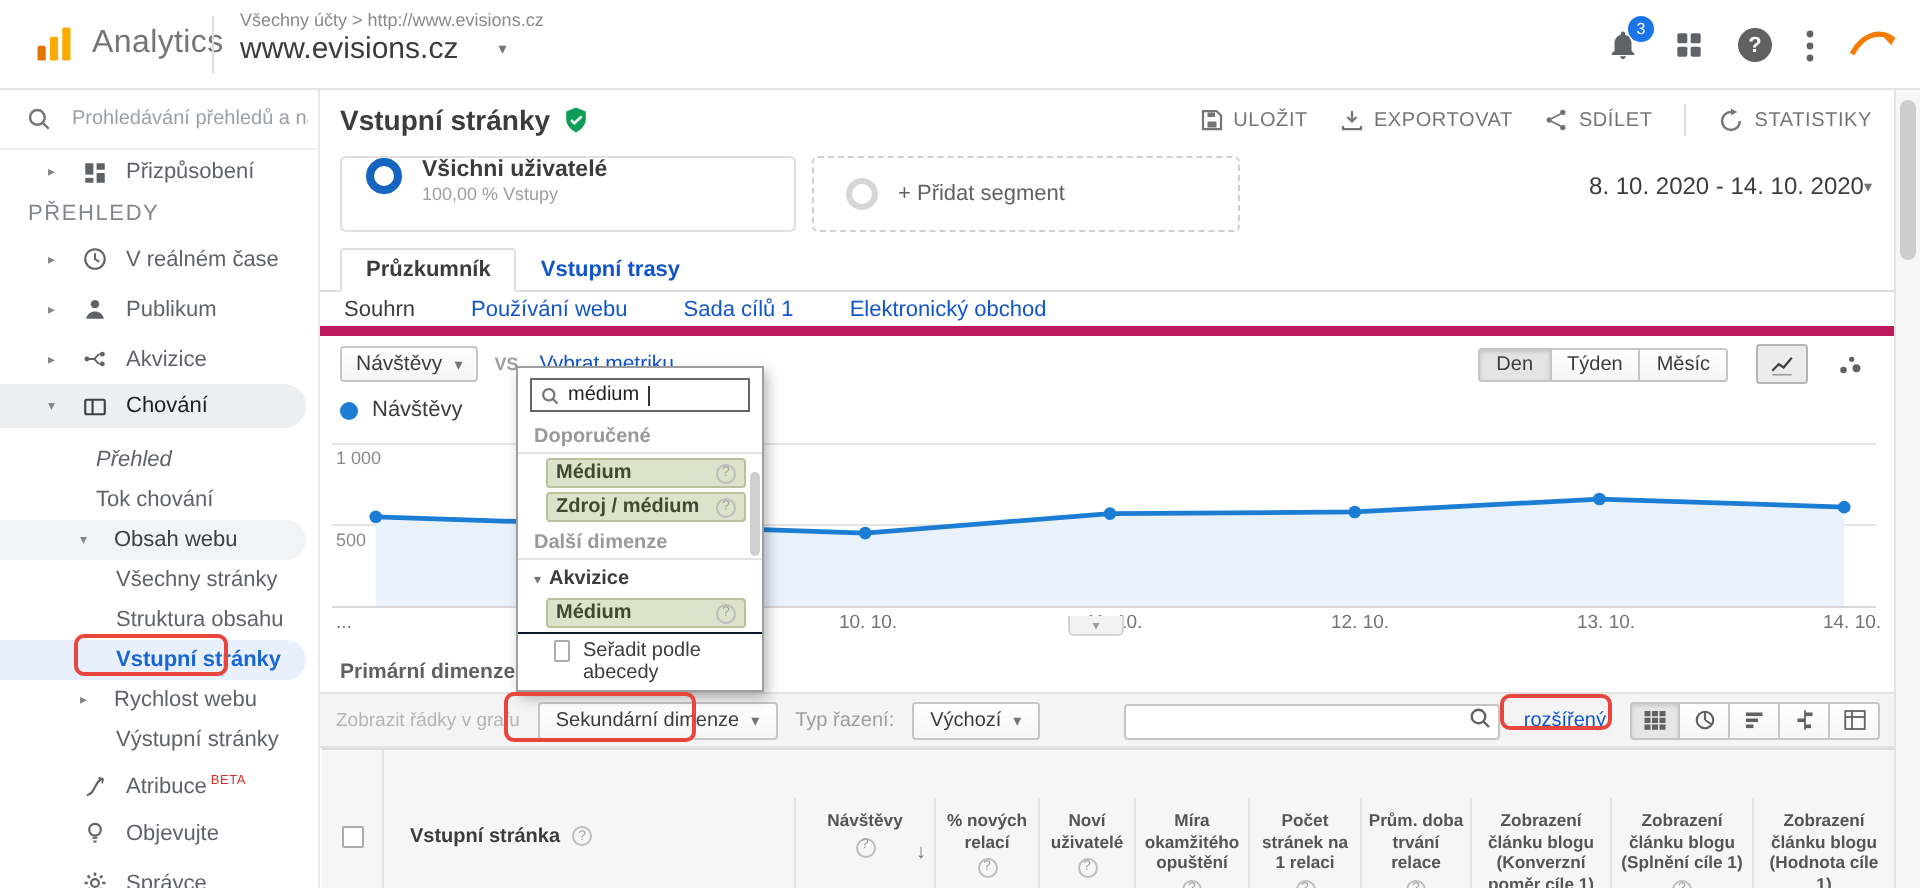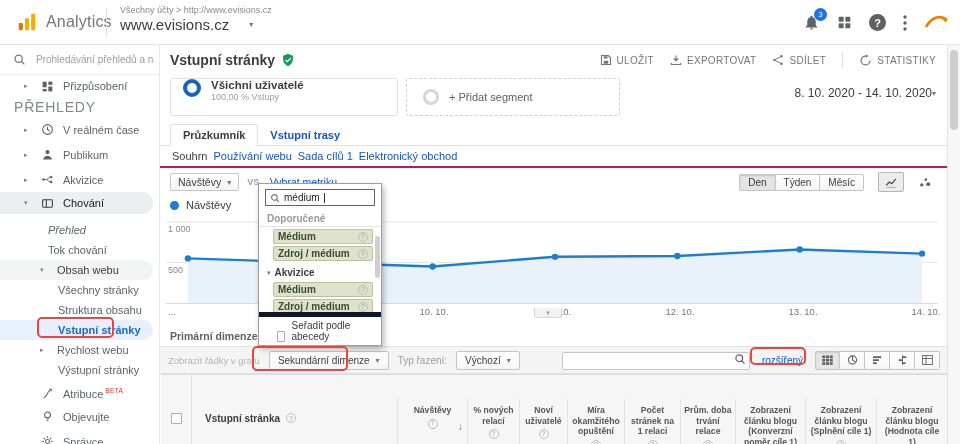--- a/index.html
+++ b/index.html
@@ -21,21 +21,21 @@
   .help-circle { width:17px; height:17px; border-radius:50%; background:#616161; color:#fff; font-size:11px; font-weight:bold; display:flex; align-items:center; justify-content:center; }
 
   
   .sidebar { position:absolute; left:0; top:45px; width:160px; height:399px; background:#fff; border-right:1px solid #e8e8e8; font-size:11px; color:#5f6368; }
   .side-search { height:30px; display:flex; align-items:center; gap:10px; padding-left:13px; border-bottom:1px solid #f0f0f0; }
   .side-search input { border:none; outline:none; font-size:10px; color:#5f6368; width:118px; font-family:inherit; }
   .side-search input::placeholder { color:#9aa0a6; }
   .srow { display:flex; align-items:center; gap:9px; padding-left:24px; cursor:pointer; }
   .srow .arrow { width:8px; font-size:7px; color:#80868b; }
   .h22 { height:22px; } .h25 { height:25px; } .h20 { height:20px; }
-  .section-label { height:20px; display:flex; align-items:center; padding-left:14px; font-size:14px; letter-spacing:.8px; color:#80868b; }
+  .section-label { height:20px; display:flex; align-items:center; padding-left:14px; font-size:11px; letter-spacing:.8px; color:#80868b; }
   .srow.active { background:#eceef0; border-radius:0 14px 14px 0; color:#202124; margin-right:6px; }
   .sub { padding-left:48px; }
   .sub2 { padding-left:40px; }
   .sub3 { padding-left:58px; }
   .pill-gray { background:#f1f3f4; border-radius:0 14px 14px 0; margin-right:6px; color:#3c4043; }
   .pill-blue { background:#e8f0fe; border-radius:0 14px 14px 0; margin-right:6px; color:#1967d2; font-weight:bold; }
   .mt6 { margin-top:6px;font-style:italic; }
   .beta { font-size:6.5px; color:#d93025; vertical-align:super; margin-left:2px; letter-spacing:.3px; }
 
   
@@ -52,21 +52,21 @@
   .seg-title { font-size:11.5px; font-weight:bold; color:#3c3c3c; }
   .seg-sub { font-size:9px; color:#9e9e9e; margin-top:1px; }
   .seg-add { width:214px; height:38px; border:1px dashed #cfcfcf; border-radius:3px; margin-left:8px; display:flex; align-items:center; gap:10px; padding-left:16px; color:#616161; font-size:11px; }
   .seg-ring-gray { width:16px; height:16px; border-radius:50%; border:3px solid #d6d6d6; }
   .date-range { margin-left:auto; display:flex; align-items:center; gap:0; font-size:12px; color:#3c3c3c; padding-top:8px; cursor:pointer; }
 
   .tabs-row { height:24px; display:flex; align-items:flex-end; padding-left:10px; border-bottom:1px solid #e0e0e0; }
   .tab-active { background:#fff; border:1px solid #e0e0e0; border-bottom:1px solid #fff; margin-bottom:-1px; border-radius:2px 2px 0 0; padding:4px 12px; font-size:11px; font-weight:bold; color:#3c3c3c; }
   .tab-link { padding:4px 12px; font-size:11px; font-weight:bold; color:#1155cc; cursor:pointer; }
 
-  .subtabs-row { height:22px; display:flex; align-items:center; gap:6px; padding-left:12px; border-bottom:2px solid #be185d; font-size:11px; }
+  .subtabs-row { height:22px; display:flex; align-items:center; gap:28px; padding-left:12px; border-bottom:5px solid #be185d; font-size:11px; }
   .subtab-active { color:#3c3c3c; }
   .subtab { color:#1155cc; cursor:pointer; }
 
   .metric-row { height:28px; display:flex; align-items:center; padding:0 10px; gap:8px; }
   .mini-btn { display:flex; align-items:center; gap:6px; border:1px solid #c6c6c6; border-radius:2px; background:linear-gradient(#fff,#f5f5f5); padding:2px 7px; font-size:10.5px; color:#3c3c3c; cursor:pointer; }
   .vs { font-size:9px; color:#9e9e9e; font-weight:bold; }
   .link { color:#1155cc; font-size:10.5px; cursor:pointer; }
   .gran-group { margin-left:auto; display:flex; }
   .gran-btn { border:1px solid #c6c6c6; border-left:none; background:linear-gradient(#fff,#f5f5f5); padding:2px 8px; font-size:10px; color:#3c3c3c; cursor:pointer; }
   .gran-btn:first-child { border-left:1px solid #c6c6c6; border-radius:2px 0 0 2px; }
@@ -115,21 +115,21 @@
 
   
   .dim-dropdown { position:absolute; left:258px; top:183px; width:124px; height:163px; background:#fff; border:1px solid #9e9e9e; box-shadow:2px 3px 6px rgba(0,0,0,.28); z-index:50; font-size:10px; }
   .dd-search { margin:5px 6px 4px; height:17px; border:1px solid #666; display:flex; align-items:center; gap:4px; padding:0 4px; }
   .dd-search-text { color:#222; font-size:10px; }
   .caret-bar { width:1px; height:10px; background:#333; display:inline-block; }
   .dd-label { padding:3px 8px 2px; color:#999; border-bottom:1px solid #e4e4e4;font-weight:bold; }
   .dd-group { padding:4px 8px 2px; color:#3c3c3c; font-weight:bold; display:flex; gap:4px; align-items:center; }
   .dd-group .arrow { font-size:7px; color:#757575; }
   .dd-item { margin:2px 8px 2px 14px; height:15px; background:#dde3cb; border:1px solid #b9c29d; border-radius:2px; display:flex; align-items:center; justify-content:space-between; padding:0 4px; color:#3f4a2e; font-weight:bold; cursor:pointer; }
-  .dd-footer { position:absolute; left:0; right:0; bottom:0; border-top:5px solid #0f172a; padding:3px 18px; display:flex; align-items:flex-end; gap:6px; color:#3c3c3c; background:#fff; }
+  .dd-footer { position:absolute; left:0; right:0; bottom:0; border-top:1px solid #0f172a; padding:3px 18px; display:flex; align-items:flex-start; gap:6px; color:#3c3c3c; background:#fff; }
   .dd-scroll { position:absolute; right:1px; top:52px; width:5px; height:42px; background:#cfcfcf; border-radius:3px; }
 
   
   .red-box { position:absolute; border:2px solid #e8453c; border-radius:5px; z-index:60; pointer-events:none; }
   .rb-sidebar { left:37px; top:317px; width:77px; height:21px; }
   .rb-secondary { left:252px; top:346px; width:96px; height:25px; }
   .rb-advanced { left:750px; top:347px; width:56px; height:18px; }
   .scroll-strip { position:absolute; left:947px; top:45px; width:13px; height:399px; background:#f7f7f7; border-left:1px solid #e3e3e3; }
   .scroll-thumb { position:absolute; left:2px; top:5px; width:8px; height:80px; background:#cdcdcd; border-radius:4px; }
 
@@ -576,20 +576,21 @@
     </div>
     <div class="dd-label">Doporučené</div>
     <div class="dd-item">
       <span>Médium</span>
         <span class="qmark">?</span>
     </div>
     <div class="dd-item">
       <span>Zdroj / médium</span>
         <span class="qmark">?</span>
     </div>
+    <div class="dd-label">Další dimenze</div>
     <div class="dd-group">
       <span class="arrow">▾</span>
       <span>Akvizice</span>
     </div>
     <div class="dd-item">
       <span>Médium</span>
         <span class="qmark">?</span>
     </div>
     <div class="dd-item">
       <span>Zdroj / médium</span>

